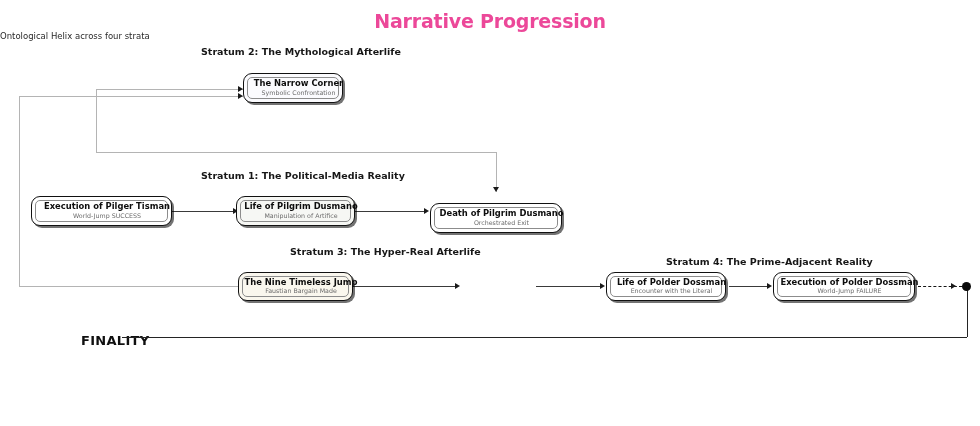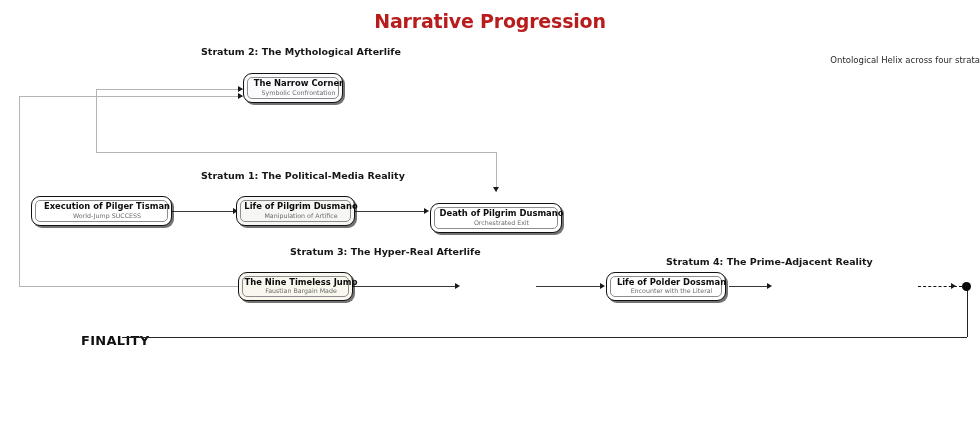--- a/index.html
+++ b/index.html
@@ -26,31 +26,30 @@
   
   .title {
     position: absolute;
     left: 0;
     top: 10px;
     width: 980px;
     text-align: center;
     font-size: 19px;
     font-weight: bold;
     letter-spacing: -0.2px;
-    color: #b91c1c;
+    color: #ec4899;
   }
   .subtitle {
     position: absolute;
     left: 0;
     top: 31px;
     width: 980px;
-    text-align: right;
+    text-align: left;
     font-size: 8.5px;
     color: #2a2a2a;
-    margin-top: 24px;
   }
 
   
   .stratum-label {
     position: absolute;
     font-size: 9.5px;
     font-weight: bold;
     color: #171717;
     white-space: nowrap;
   }
@@ -237,14 +236,20 @@
   </div>
 
 
   <div class="node fill-white" style="left:606px; top:272px; width:120px; height:29px;">
     <div class="inner">
       <div class="node-title">Life of Polder Dossman</div>
       <div class="node-sub">Encounter with the Literal</div>
     </div>
   </div>
 
+  <div class="node fill-white" style="left:773px; top:272px; width:142px; height:29px;">
+    <div class="inner">
+      <div class="node-title">Execution of Polder Dossman</div>
+      <div class="node-sub">World-Jump FAILURE</div>
+    </div>
+  </div>
 
 </div>
 
 </body></html>

